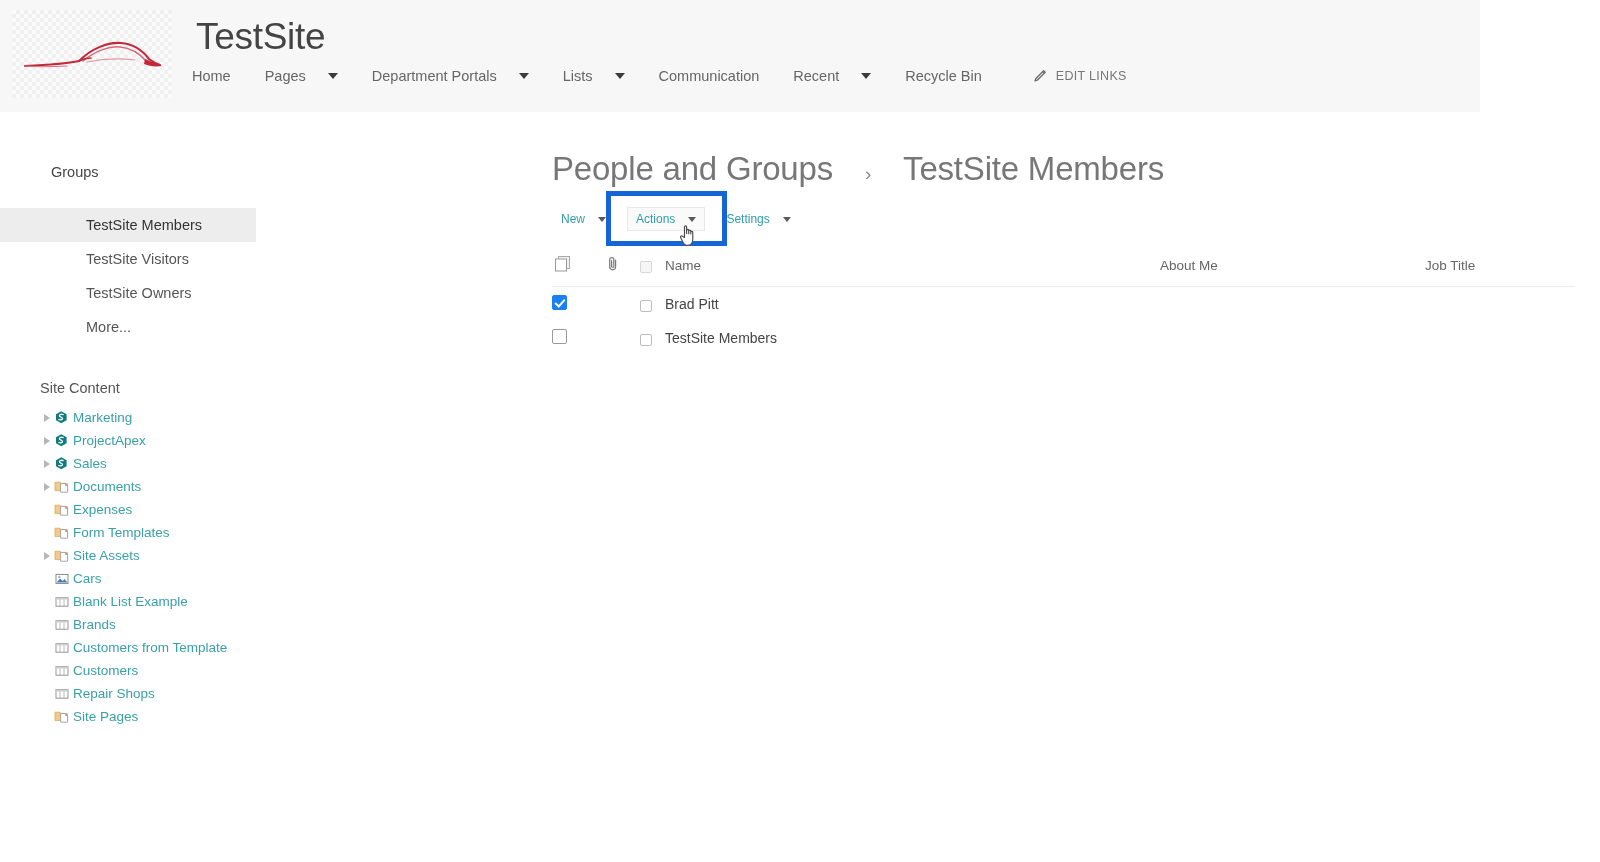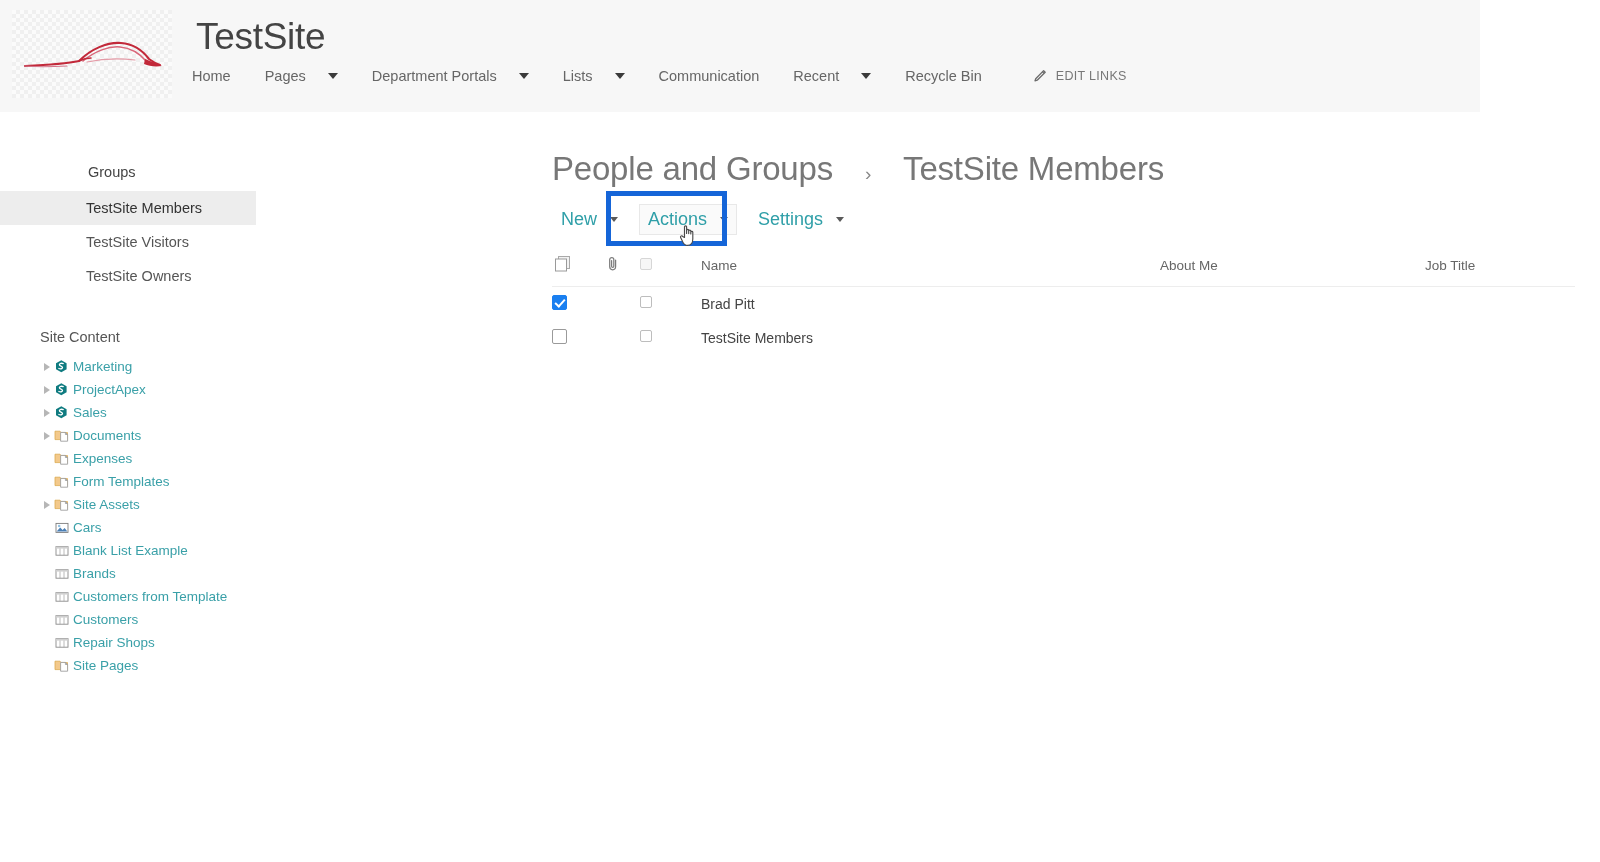--- a/index.html
+++ b/index.html
@@ -85,22 +85,22 @@
   
   .sidebar {
     position: absolute;
     left: 0; top: 0;
     width: 530px;
     padding-top: 52px;
   }
   .side-heading {
     color: #444444;
     font-size: 14.5px;
-    padding-left: 88px;
-    margin-bottom: 11px;
+    padding-left: 51px;
+    margin-bottom: 28px;
   }
   .group-item {
     font-size: 14.5px;
     color: #555555;
     padding: 9px 0 9px 86px;
     cursor: pointer;
   }
   .group-item.selected {
     background: #ededed;
     color: #333333;
@@ -172,21 +172,21 @@
   .toolbar {
     margin-top: 16px;
     display: flex;
     align-items: center;
     height: 30px;
     position: relative;
   }
   .tb-btn {
     display: flex;
     align-items: center;
-    font-size: 18px;
+    font-size: 12px;
     color: #2f9fa8;
     padding: 4px 8px;
     margin-right: 12px;
     cursor: pointer;
     border: 1px solid transparent;
   }
   .tb-btn .caret {
     width: 0; height: 0;
     border-left: 4px solid transparent;
     border-right: 4px solid transparent;
@@ -231,21 +231,21 @@
   .col-name  { width: 520px; }
   .col-about { width: 265px; }
   .col-job   { width: 150px; }
 
   .list-table tbody td {
     padding: 8px 0;
     font-size: 14px;
     color: #444444;
     vertical-align: middle;
   }
-  .cellflex { display: flex; align-items: flex-start; gap: 36px; }
+  .cellflex { display: flex; align-items: flex-end; }
 
   .cb {
     width: 15px; height: 15px;
     border: 1px solid #9a9a9a;
     background: #ffffff;
     border-radius: 2px;
     display: inline-block;
     flex: 0 0 15px;
     cursor: pointer;
   }
@@ -344,20 +344,23 @@
     <div class="side-heading">Groups</div>
 
     <div class="group-item selected">
       <span>TestSite Members</span>
     </div>
     <div class="group-item">
       <span>TestSite Visitors</span>
     </div>
     <div class="group-item">
       <span>TestSite Owners</span>
+    </div>
+    <div class="group-item">
+      <span>More...</span>
     </div>
 
     <div class="site-content-heading">Site Content</div>
 
     <div class="tree">
 
       <div class="tree-row">
         <span class="twisty">
             <span></span>
           </span>

